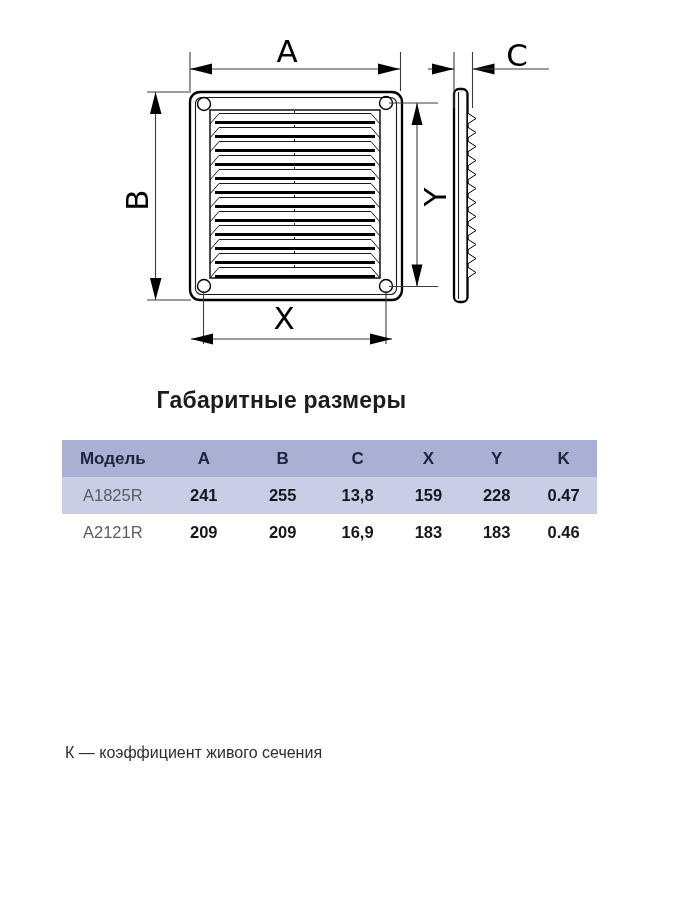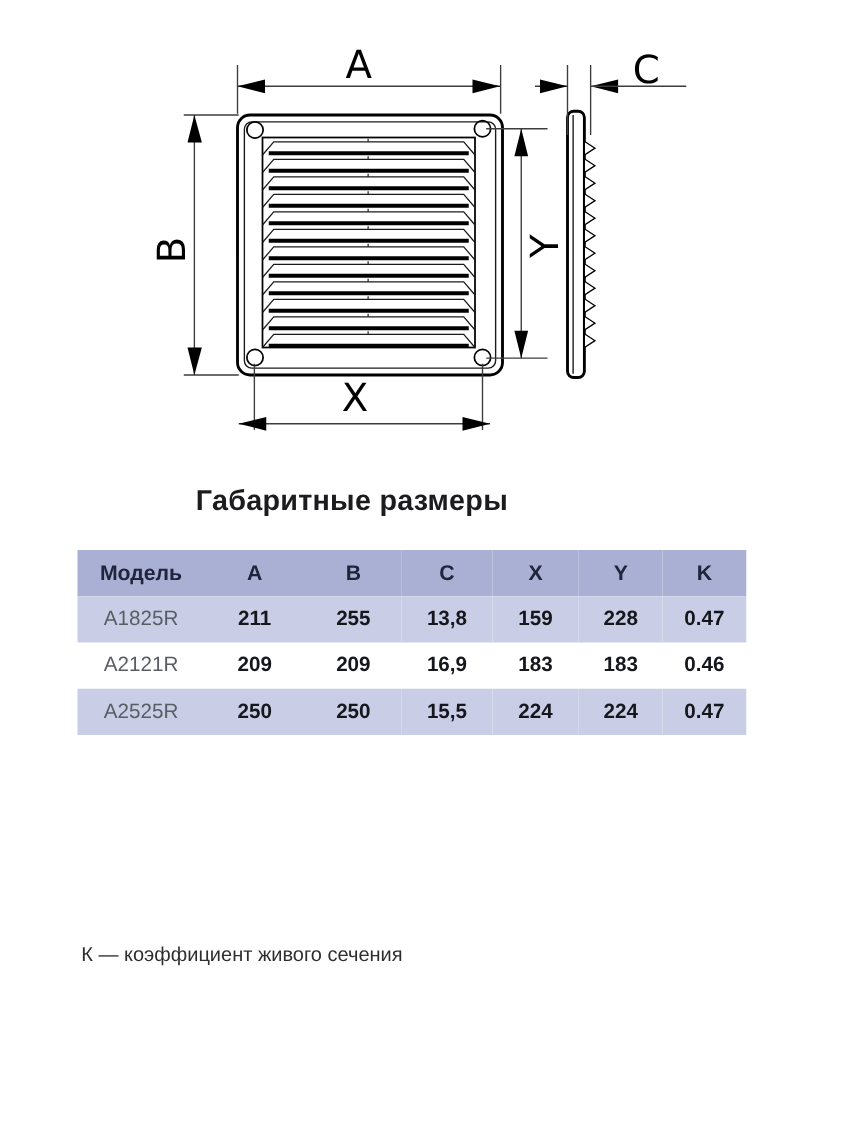--- a/index.html
+++ b/index.html
@@ -28,21 +28,21 @@
   table.dims tr{height:37px;}
   table.dims th, table.dims td{
     text-align:center;vertical-align:middle;padding:0;border:none;
   }
   table.dims thead tr{background:#a9b0d4;}
   table.dims th{font-size:17px;font-weight:bold;color:#20243c;}
   table.dims tbody tr.stripe{background:#c9cee6;margin-top:39px;}
   table.dims td{font-size:16.5px;font-weight:bold;color:#16171c;}
   table.dims td.model{font-weight:400;color:#5a5d64;font-size:16.5px;}
   .footnote{
-    position:absolute;left:65px;top:744px;font-size:16px;color:#2e2e30;margin-top:12px;
+    position:absolute;left:65px;top:744px;font-size:16px;color:#2e2e30;
   }
 </style>
 </head>
 <body>
 
 <div class="drawing">
 <svg width="675" height="375" viewBox="0 0 675 375" xmlns="http://www.w3.org/2000/svg">
 
   <g>
     <rect x="190" y="92" width="212" height="208" rx="10" class="frame"></rect>
@@ -171,41 +171,32 @@
       <th>B</th>
       <th>C</th>
       <th>X</th>
       <th>Y</th>
       <th>K</th>
     </tr>
   </thead>
   <tbody>
     <tr class="stripe">
       <td class="model">A1825R</td>
-      <td>211</td>
+      <td>241</td>
       <td>255</td>
       <td>13,8</td>
       <td>159</td>
       <td>228</td>
       <td>0.47</td>
     </tr>
     <tr>
       <td class="model">A2121R</td>
       <td>209</td>
       <td>209</td>
       <td>16,9</td>
       <td>183</td>
       <td>183</td>
       <td>0.46</td>
     </tr>
-    <tr class="stripe">
-      <td class="model">A2525R</td>
-      <td>250</td>
-      <td>250</td>
-      <td>15,5</td>
-      <td>224</td>
-      <td>224</td>
-      <td>0.47</td>
-    </tr>
   </tbody>
 </table>
 
 <div class="footnote">К — коэффициент живого сечения</div>
 
 </body></html>

